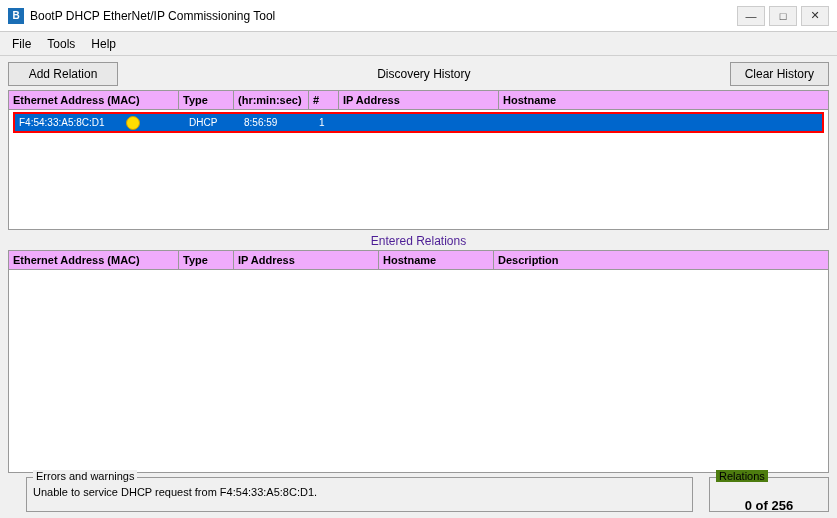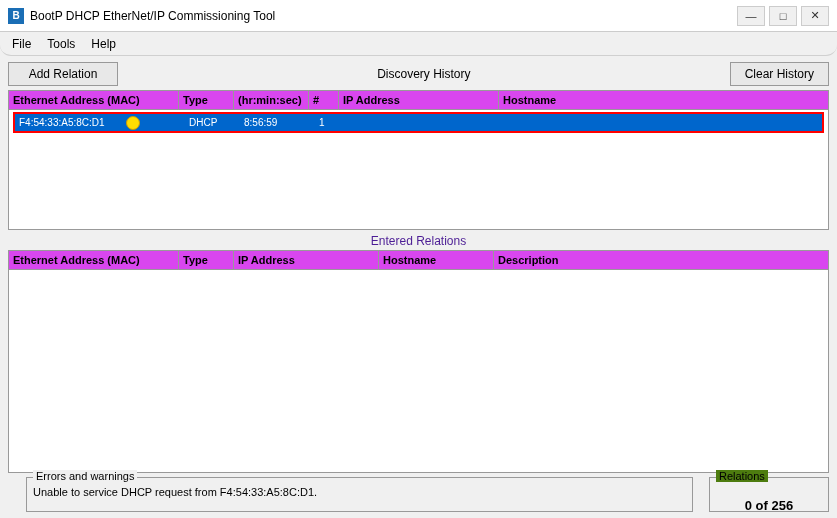--- a/index.html
+++ b/index.html
@@ -60,21 +60,20 @@
     }
 
     
     .menu-bar {
       background: #f0f0f0;
       display: flex;
       align-items: center;
       padding: 2px 4px;
       height: 24px;
       border-bottom: 1px solid #d0d0d0;
-      border-radius: 11px;
     }
     .menu-item {
       padding: 2px 8px;
       cursor: pointer;
       font-size: 12px;
       color: #000;
     }
 
     
     .main-content {
@@ -121,21 +120,21 @@
     .discovery-section {
       border: 1px solid #999;
       background: #fff;
       flex: 0 0 auto;
       height: 140px;
       overflow: hidden;
     }
 
     .table-header {
       display: flex;
-      background: #d946ef;
+      background: #f0abfc;
       border-bottom: 1px solid #999;
       font-size: 11px;
       font-weight: bold;
     }
     .table-header .col {
       border-right: 1px solid #999;
       padding: 3px 4px;
       white-space: nowrap;
       overflow: hidden;
     }

